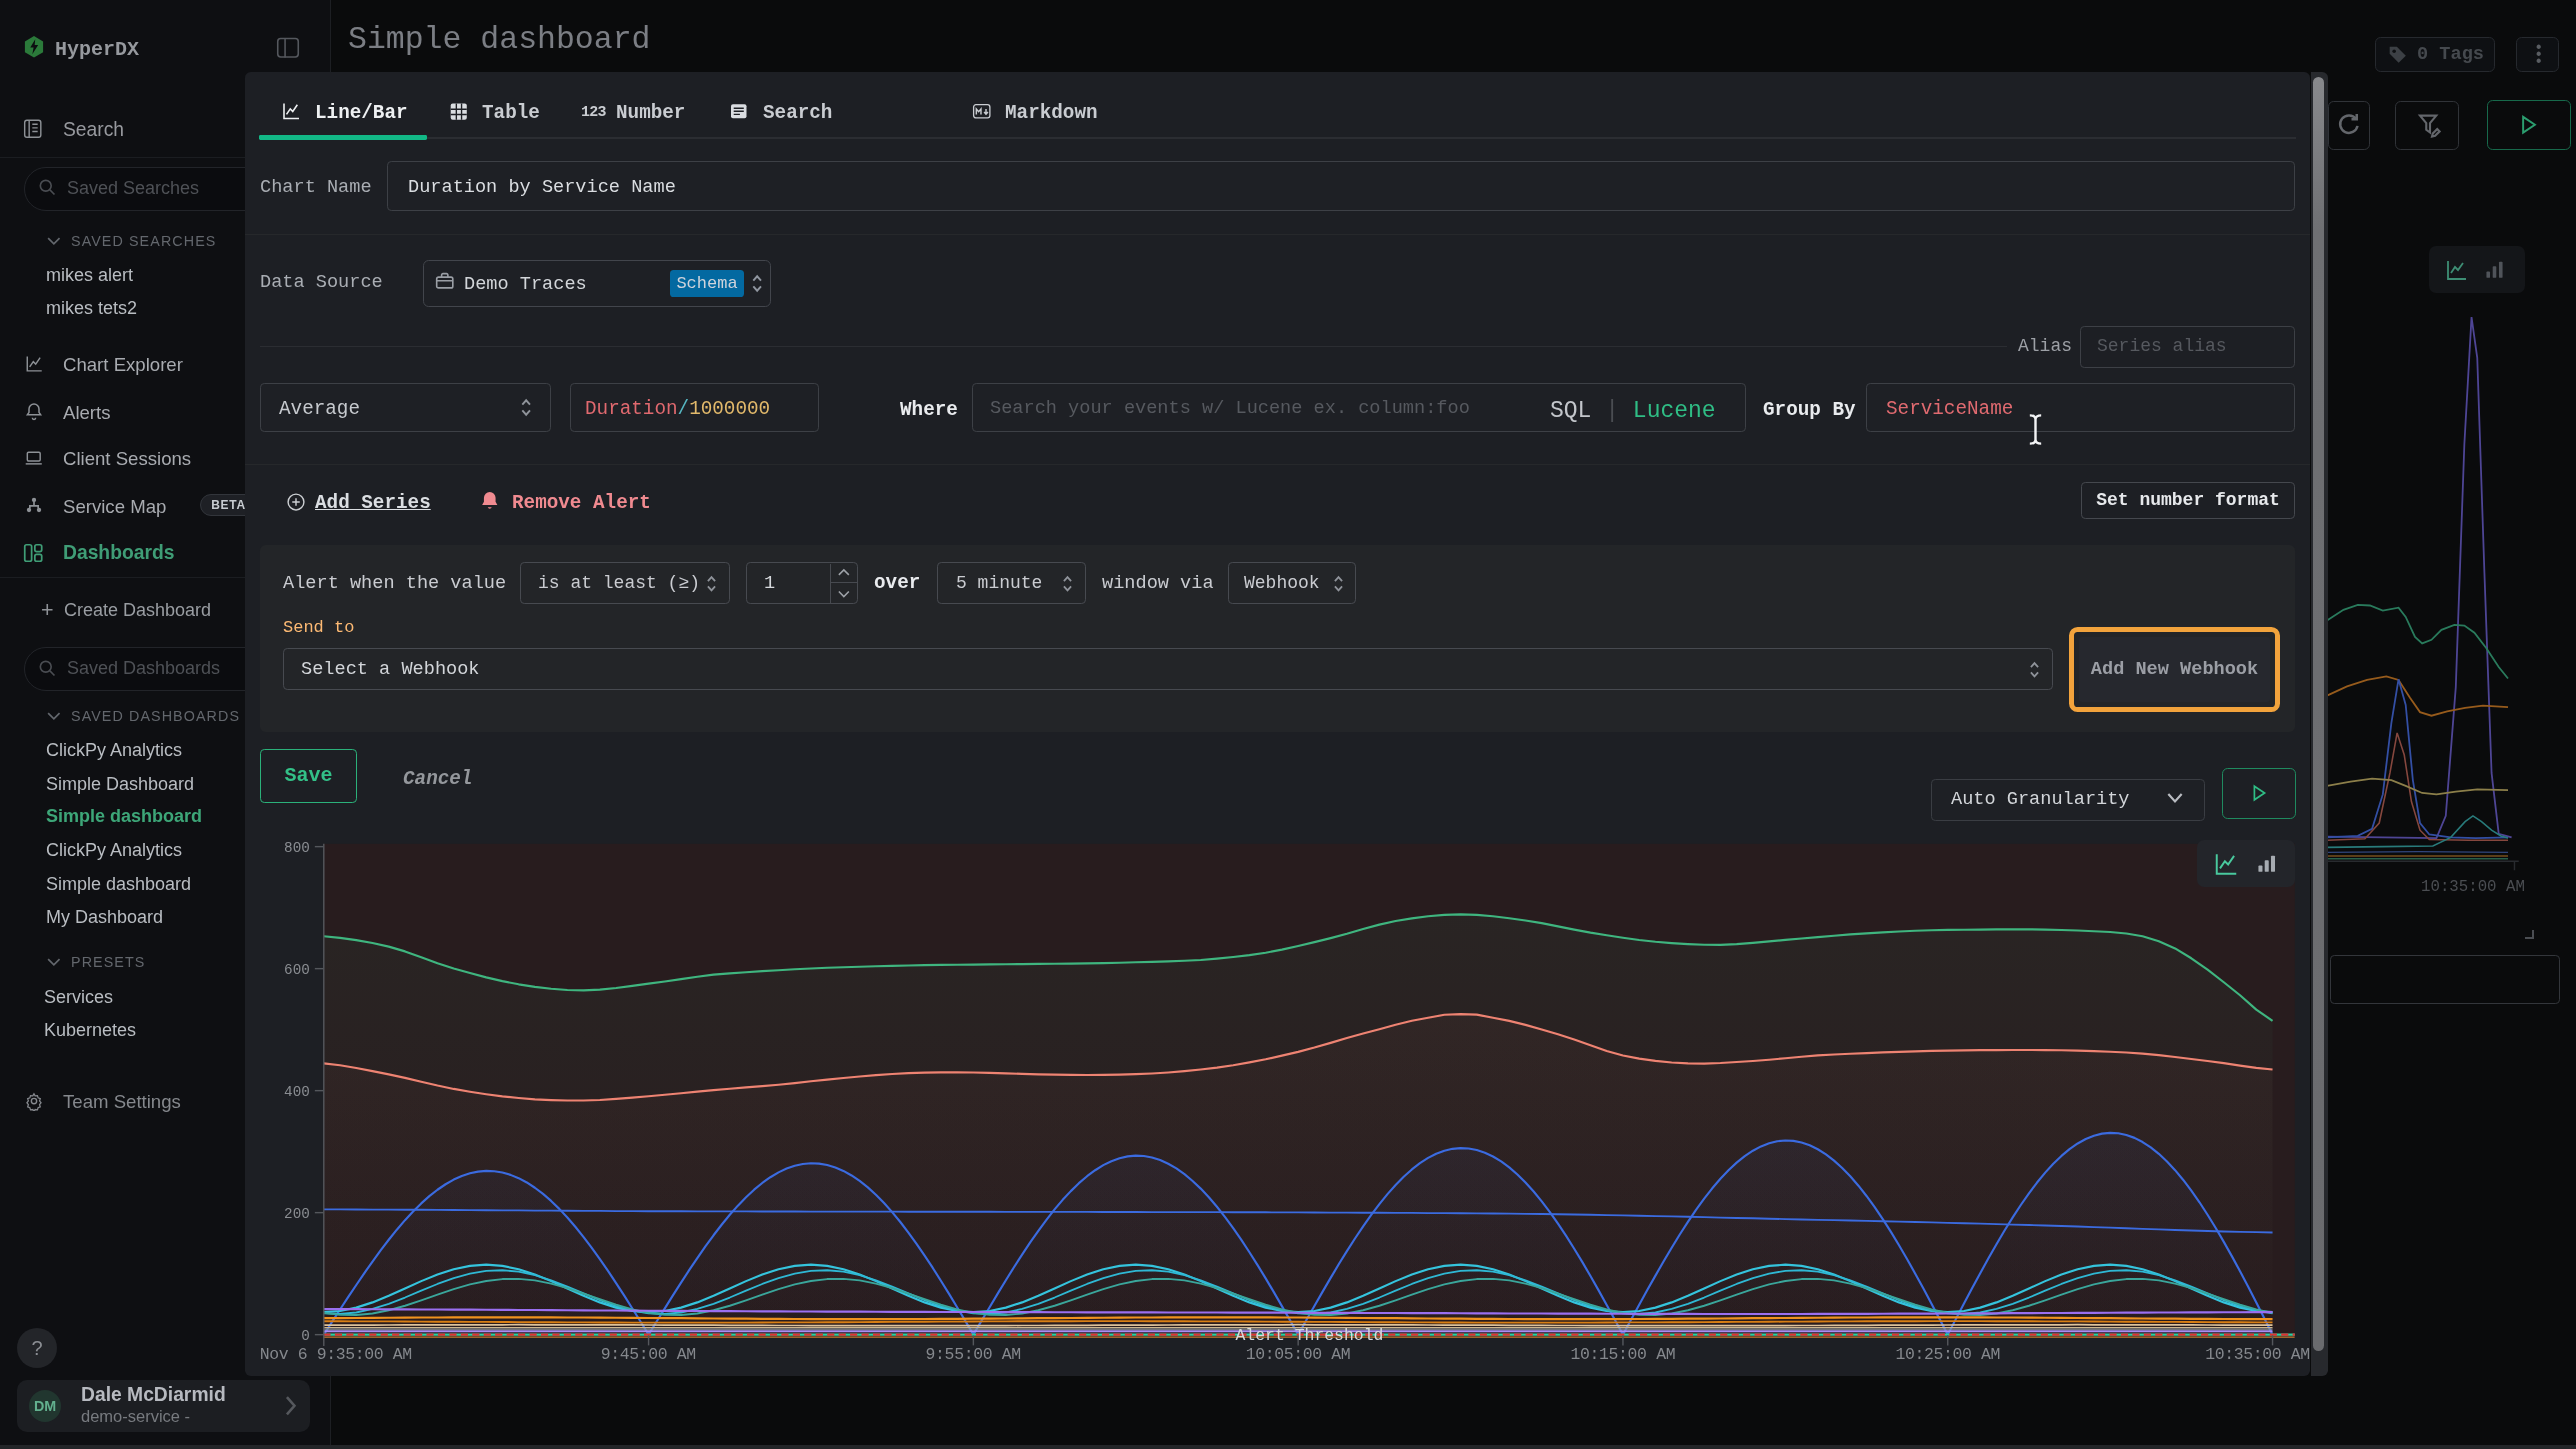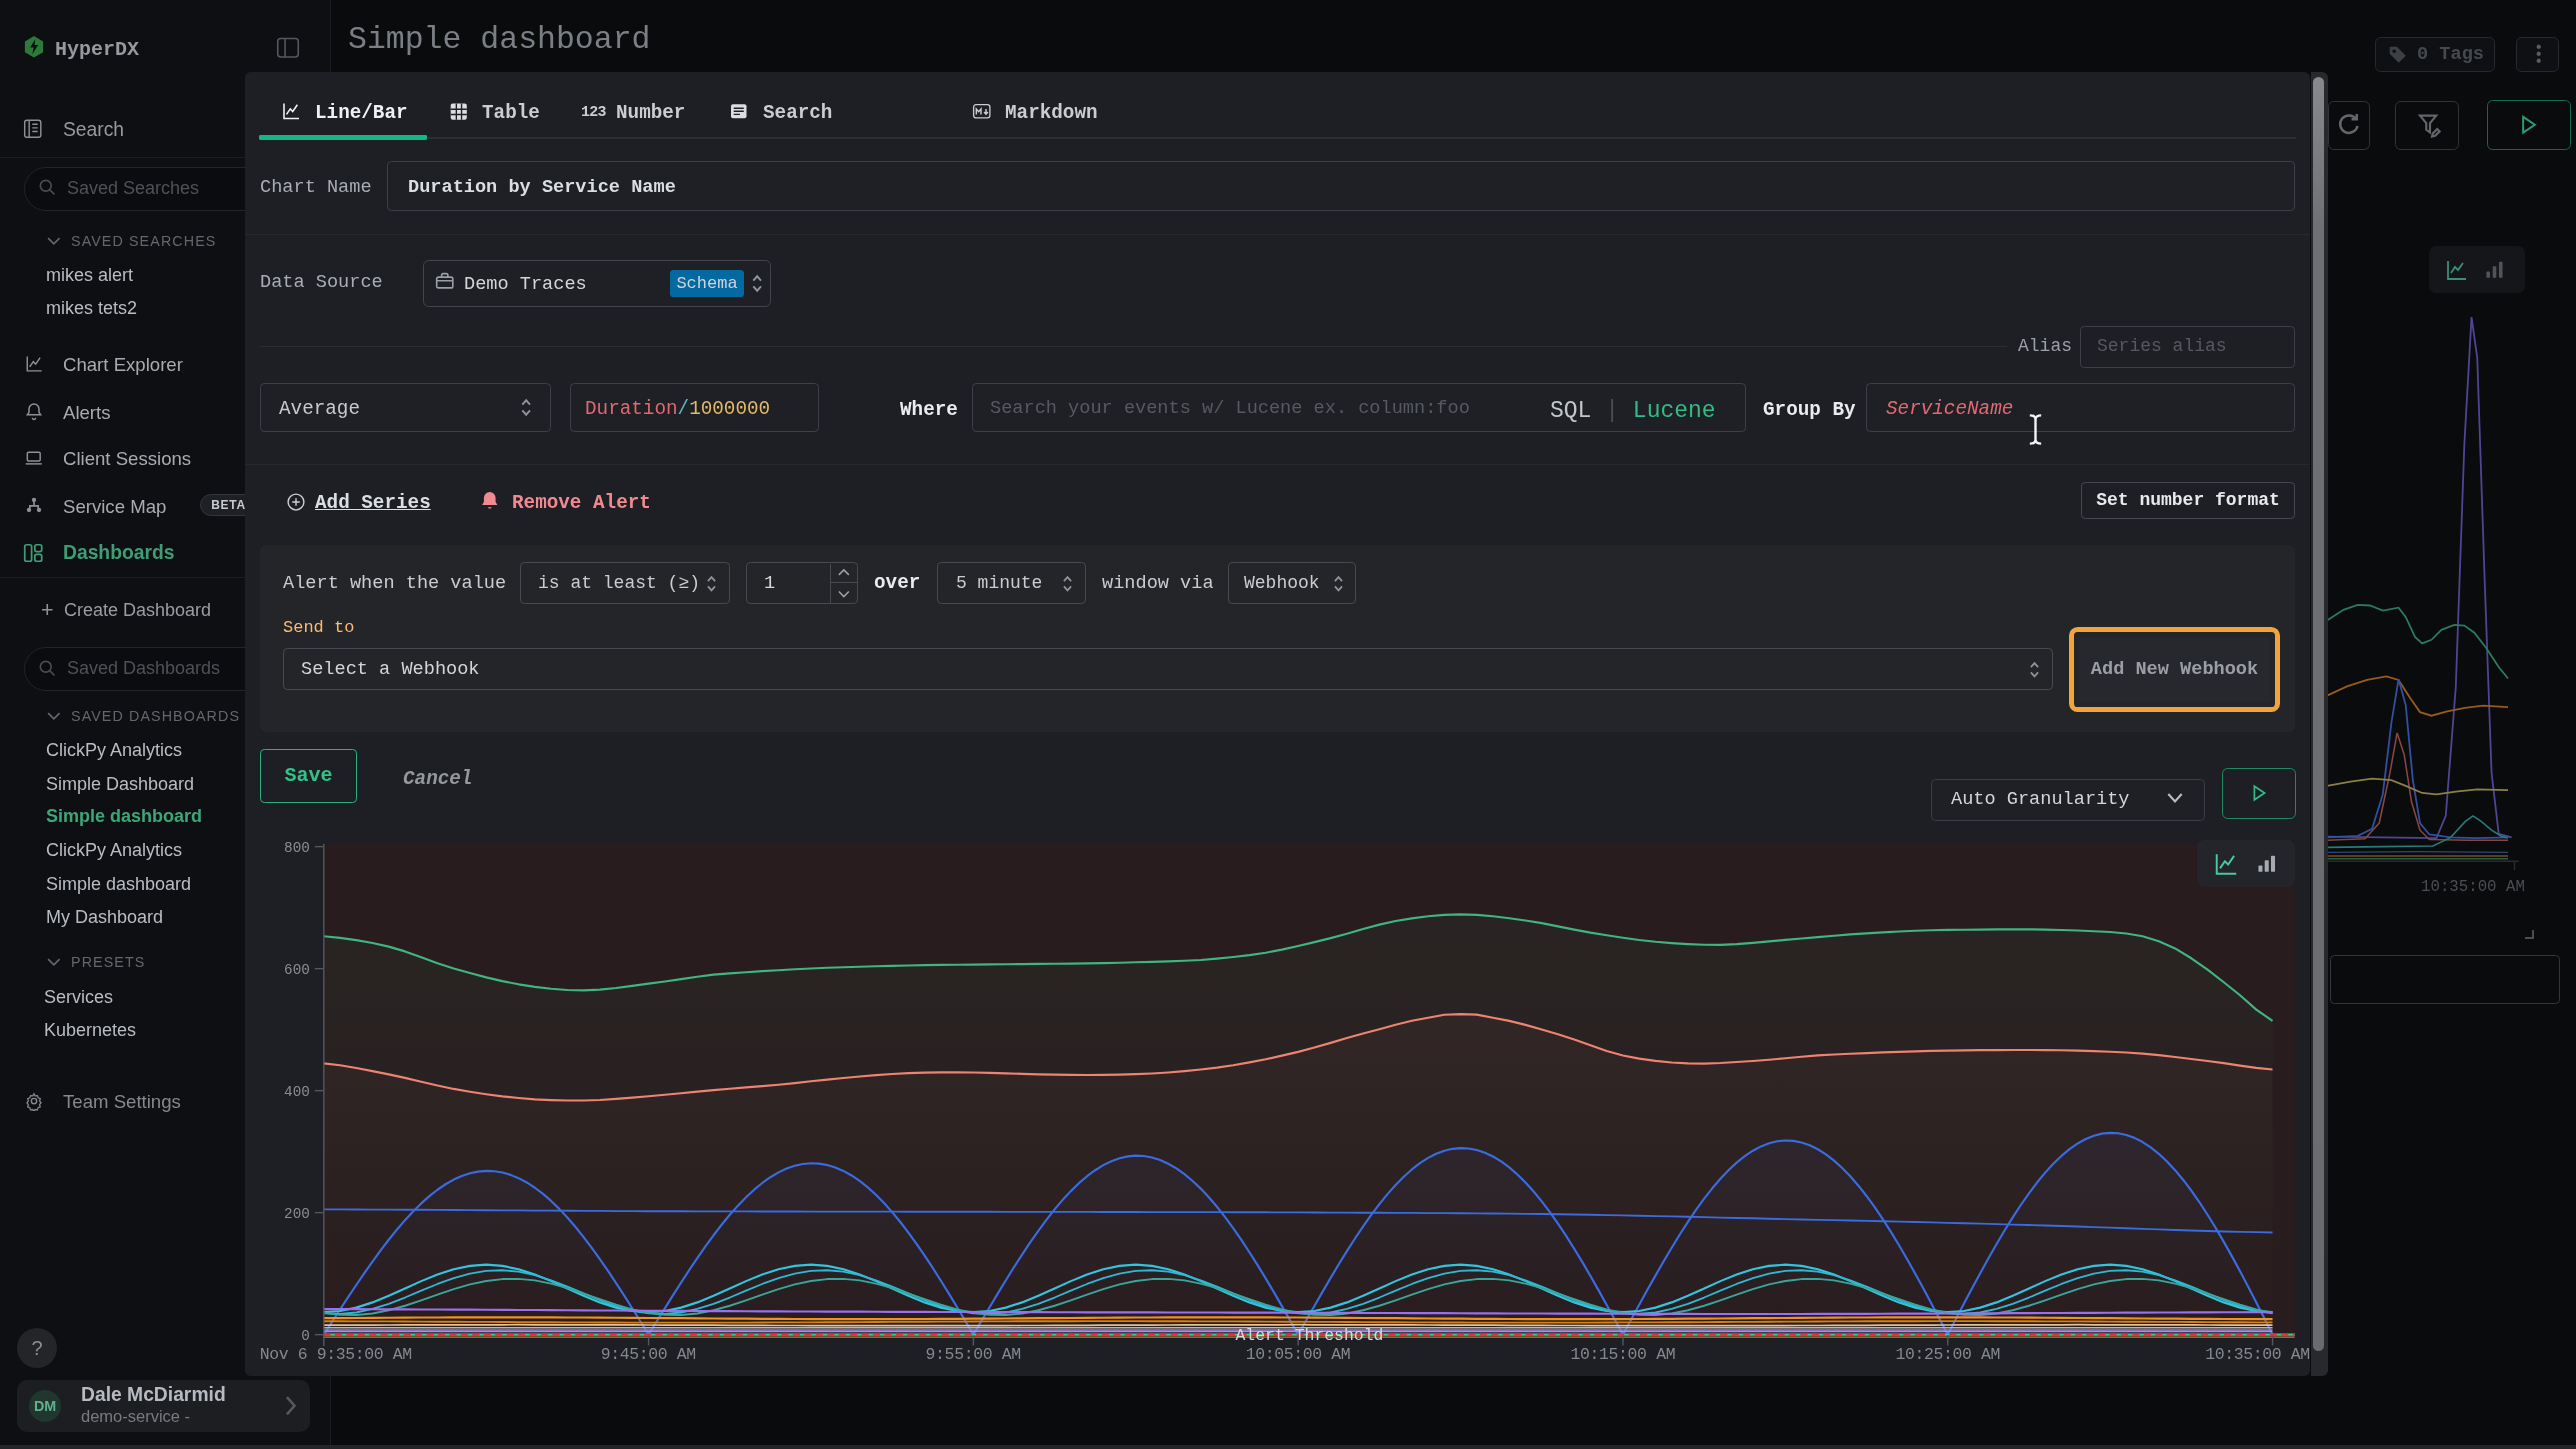--- a/index.html
+++ b/index.html
@@ -220,21 +220,21 @@
     <rect x="1.5" y="3.5" width="21" height="17" rx="3"></rect>
     <path d="M5 16 v-7 l3 3.5 3-3.5 v7" stroke-width="1.9"></path>
     <path d="M17.5 9 v6 M15 13 l2.5 2.6 2.5-2.6" stroke-width="1.9"></path>
   </svg>
 <div class="abs tabtxt" style="left:1005px;top:102px;color:#c9ccd1;">Markdown</div>
 <div class="abs" style="left:259px;top:137px;width:2037px;height:2.1px;background:#2b2d32;"></div>
 <div class="abs" style="left:259px;top:135px;width:168px;height:5px;background:#12b886;border-radius:1.4px;"></div>
 
 <div class="abs lab" style="left:260px;top:177px;color:#a9adb3;font-size:18.6px;">Chart Name</div>
 <div class="abs inp" style="left:387px;top:161px;width:1908px;height:50px;"></div>
-<div class="abs" style="left:408px;top:177px;font-size:18.6px;color:#dadde1;font-weight:bold;">Duration by Service Name</div>
+<div class="abs" style="left:408px;top:177px;font-size:18.6px;color:#dadde1;">Duration by Service Name</div>
 <div class="abs" style="left:245px;top:234px;width:2065px;height:1.4px;background:#26282b;"></div>
 
 <div class="abs lab" style="left:260px;top:272px;color:#a9adb3;font-size:18.6px;">Data Source</div>
 <div class="abs" style="left:423px;top:260px;width:348px;height:47px;border:1.4px solid #42454c;border-radius:5.7px;background:#1e2025;"></div>
 <svg class="abs" style="left:434px;top:270px" width="21.5" height="21.5" viewBox="0 0 24 24" fill="none" stroke="#9a9ea5" stroke-width="1.8">
     <rect x="3" y="8" width="18" height="12" rx="2"></rect>
     <path d="M3 12 h18 M8.5 8 v-2.5 a1.5 1.5 0 0 1 1.5-1.5 h4 a1.5 1.5 0 0 1 1.5 1.5 V8"></path>
   </svg>
 <div class="abs" style="left:464px;top:274px;font-size:18.6px;color:#d2d5d9;">Demo Traces</div>
 <div class="abs" style="left:670px;top:270px;width:74px;height:27px;background:#0369a1;border-radius:3.6px;color:#d0d4dc;font-size:17px;text-align:center;line-height:27px;">Schema</div>
@@ -255,21 +255,21 @@
     <path d="M3 15 L7 19.5 L11 15"></path>
   </svg>
 <div class="abs inp" style="left:570px;top:383px;width:249px;height:49px;"></div>
 <div class="abs" style="left:585px;top:398px;font-size:19.3px;"><span style="color:#e0696f">Duration</span><span style="color:#56b6c2">/</span><span style="color:#e2b96b">1000000</span></div>
 <div class="abs" style="left:900px;top:399px;font-size:19.3px;font-weight:bold;color:#e9ebee;">Where</div>
 <div class="abs inp" style="left:972px;top:383px;width:774px;height:49px;"></div>
 <div class="abs ph" style="left:990px;top:398px;font-size:18.6px;">Search your events w/ Lucene ex. column:foo</div>
 <div class="abs" style="left:1526px;top:398px;font-size:23px;color:#c3c6cb;margin-left:24px;">SQL <span style="color:#4a4d52">|</span> <span style="color:#2fbd85">Lucene</span></div>
 <div class="abs" style="left:1763px;top:399px;font-size:19.3px;font-weight:bold;color:#e9ebee;">Group By</div>
 <div class="abs inp" style="left:1866px;top:383px;width:429px;height:49px;"></div>
-<div class="abs" style="left:1886px;top:398px;font-size:19.3px;color:#e06a70;font-style:italic;">ServiceName</div>
+<div class="abs" style="left:1886px;top:398px;font-size:19.3px;color:#e06a70;">ServiceName</div>
 <svg class="abs" style="left:2027px;top:413px" width="17" height="33" viewBox="0 0 12 23" fill="none" stroke="#f2f3f5" stroke-width="1.7">
     <path d="M2 1.5 C4.5 1.5 6 2.5 6 4.5 C6 2.5 7.5 1.5 10 1.5 M2 21.5 C4.5 21.5 6 20.5 6 18.5 C6 20.5 7.5 21.5 10 21.5 M6 4.5 V18.5"></path>
   </svg>
 <div class="abs" style="left:245px;top:464px;width:2065px;height:1.4px;background:#26282b;"></div>
 
 <svg class="abs" style="left:286px;top:492px" width="20" height="20" viewBox="0 0 24 24" fill="none" stroke="#cdd0d4" stroke-width="1.7">
     <circle cx="12" cy="12" r="9.5"></circle>
     <path d="M12 7.5 v9 M7.5 12 h9"></path>
   </svg>
 <div class="abs" style="left:315px;top:492px;font-size:19.3px;font-weight:bold;color:#dbdee2;text-decoration:underline;">Add Series</div>

